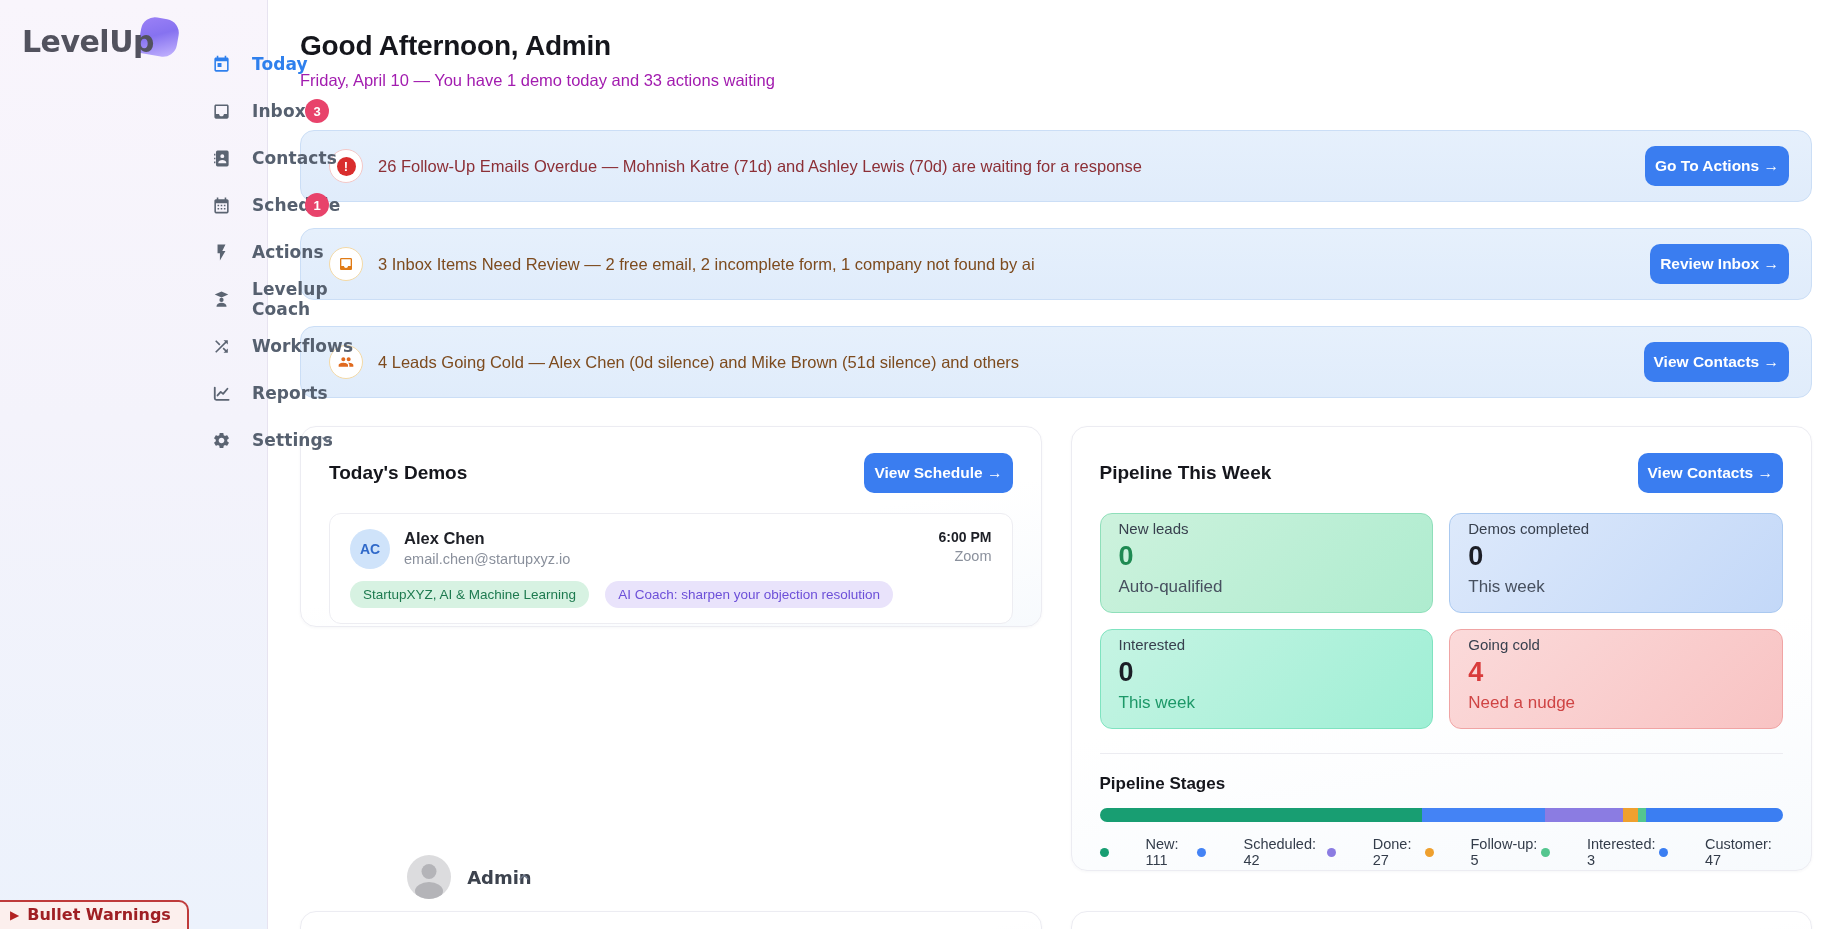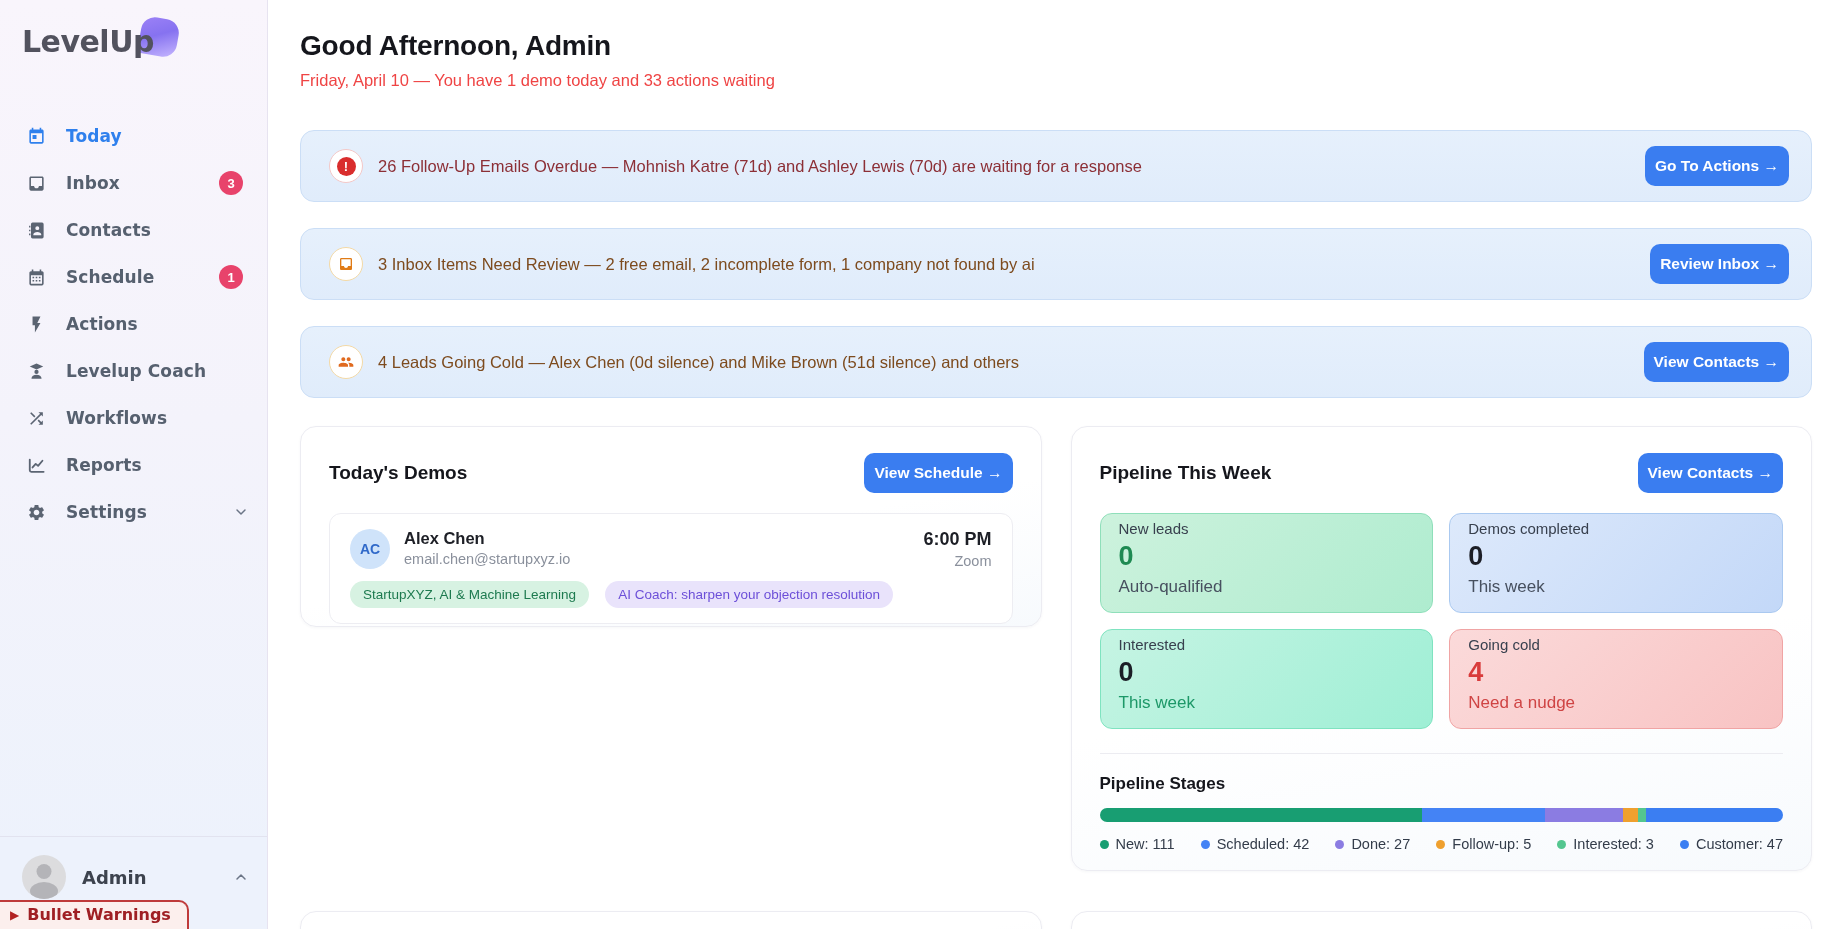--- a/index.html
+++ b/index.html
@@ -1,22 +1,22 @@
 <!DOCTYPE html>
 <html><head>
 <meta charset="utf-8">
 <style>
   html,body{margin:0;padding:0;background:#fff;}
   body{width:1839px;height:929px;overflow:hidden;font-family:"Liberation Sans",sans-serif;-webkit-font-smoothing:antialiased;}
   .app{display:flex;width:1839px;height:929px;position:relative;}
 
   
   .sidebar{width:268px;min-width:268px;height:100%;background:linear-gradient(180deg,#f9f5fc 0%,#f4f3fb 45%,#ecf2fc 100%);
-    border-right:1px solid #e7e3f0;display:flex;flex-direction:column;box-sizing:border-box;
-    font-family:"DejaVu Sans",sans-serif;}
+    border-right:1px solid #e7e3f0;display:flex;flex-direction:row;box-sizing:border-box;
+    font-family:"DejaVu Sans",sans-serif;gap:32px;}
   .logo{position:relative;margin:24px 0 0 22px;height:48px;}
   .logo-swoosh{position:absolute;left:118px;top:-6px;width:38px;height:38px;z-index:0;
     background:linear-gradient(155deg,#9d82f7 0%,#8672f0 45%,#c8b9ff 100%);
     border-radius:14px 14px 14px 2px;transform:rotate(10deg);}
   .logo-text{position:relative;z-index:1;font-size:30px;font-weight:700;color:#52525e;letter-spacing:-.5px;}
   .nav{margin-top:44px;display:flex;flex-direction:column;}
   .nav-item{position:relative;display:flex;align-items:center;height:40px;margin-bottom:7px;padding-left:26px;cursor:pointer;}
   .nav-icon{width:20px;height:20px;display:flex;align-items:center;justify-content:center;color:#5b6472;flex-shrink:0;}
   .nav-icon svg{width:19px;height:19px;}
   .nav-label{margin-left:20px;font-size:17px;font-weight:600;color:#56606f;letter-spacing:.1px;}
@@ -32,21 +32,21 @@
   .avatar{width:44px;height:44px;border-radius:50%;background:#dcdcde;position:relative;overflow:hidden;flex-shrink:0;}
   .avatar::before{content:"";position:absolute;left:50%;top:9px;transform:translateX(-50%);width:15px;height:15px;border-radius:50%;background:#b4b4b8;}
   .avatar::after{content:"";position:absolute;left:50%;top:27px;transform:translateX(-50%);width:28px;height:18px;border-radius:50%;background:#b4b4b8;}
   .user-name{margin-left:16px;font-size:18px;font-weight:600;color:#3d434e;}
   .user-chevron{position:absolute;right:0;color:#6b7586;}
   .user-chevron svg{width:16px;height:16px;display:block;}
 
   
   .main{flex:1;padding:0 27px 0 32px;box-sizing:border-box;overflow:hidden;background:#fff;}
   .page-title{margin:30px 0 0;font-size:28px;font-weight:700;color:#15161c;letter-spacing:-.2px;}
-  .page-subtitle{margin:9px 0 0;font-size:16.5px;color:#ef4444;}
+  .page-subtitle{margin:9px 0 0;font-size:16.5px;color:#a21caf;}
 
   
   .alerts{margin-top:40px;display:flex;flex-direction:column;gap:26px;}
   .alert{display:flex;align-items:center;height:72px;box-sizing:border-box;padding:0 22px 0 28px;
     background:linear-gradient(180deg,#e6f0fc 0%,#e0ecfb 100%);border:1px solid #cbdef6;border-radius:14px;}
   .alert-ic{width:32px;height:32px;border-radius:50%;background:#fff;display:flex;align-items:center;justify-content:center;flex-shrink:0;}
   .alert-ic.ring-red{border:1px solid #f3c8c8;}
   .alert-ic.ring-amber{border:1px solid #f3d9a6;}
   .alert-ic .excl{width:19px;height:19px;border-radius:50%;background:#d92d2d;color:#fff;font-size:13px;font-weight:700;
     display:flex;align-items:center;justify-content:center;line-height:1;}
@@ -67,21 +67,21 @@
 
   .demos-card{height:201px;padding:26px 28px;overflow:hidden;}
   .demo-item{margin-top:20px;background:#fff;border:1px solid #ededf2;border-radius:12px;padding:15px 20px;}
   .demo-top{display:flex;align-items:flex-start;}
   .demo-avatar{width:40px;height:40px;border-radius:50%;background:#cfe3fa;color:#3069c9;font-size:14px;font-weight:700;
     display:flex;align-items:center;justify-content:center;flex-shrink:0;}
   .demo-who{margin-left:14px;flex:1;}
   .demo-name{font-size:16.5px;font-weight:700;color:#1d1f26;}
   .demo-email{margin-top:3px;font-size:14.5px;color:#8a909c;}
   .demo-when{text-align:right;}
-  .demo-time{font-size:18px;font-weight:700;color:#1d1f26;}
+  .demo-time{font-size:14px;font-weight:700;color:#1d1f26;}
   .demo-platform{margin-top:3px;font-size:14.5px;color:#8a909c;}
   .demo-tags{margin-top:12px;display:flex;gap:16px;}
   .pill{font-size:13.5px;font-weight:500;padding:6px 13px;border-radius:999px;white-space:nowrap;}
   .pill.green{background:#d7f2e2;color:#1d7a4f;}
   .pill.purple{background:#e9e3fb;color:#6c4fd8;}
 
   .pipeline-card{height:445px;padding:26px 28px;overflow:hidden;}
   .stats-grid{margin-top:20px;display:grid;grid-template-columns:1fr 1fr;gap:16px;}
   .stat{border-radius:12px;padding:6px 18px;height:100px;box-sizing:border-box;}
   .stat .s-label{font-size:15px;color:#38404e;}
@@ -93,21 +93,21 @@
   .stat.teal{background:linear-gradient(135deg,#c6f4e3 0%,#9eefd5 100%);border:1px solid #7fe3c0;}
   .stat.teal .s-sub{color:#1d9868;}
   .stat.red{background:linear-gradient(135deg,#fbdada 0%,#f8c3c3 100%);border:1px solid #f0a4a4;}
   .stat.red .s-value{color:#d93b3b;}
   .stat.red .s-sub{color:#cf4444;}
   .pipe-divider{margin-top:24px;border-top:1px solid #ececf1;}
   .stages-title{margin-top:20px;font-size:17px;font-weight:700;color:#15161c;}
   .stage-bar{margin-top:14px;height:14px;border-radius:7px;overflow:hidden;display:flex;width:100%;}
   .stage-bar .seg{height:100%;}
   .legend{margin-top:14px;display:flex;justify-content:space-between;align-items:center;}
-  .legend-item{display:flex;align-items:center;font-size:14.5px;color:#333c4a;}
+  .legend-item{display:flex;align-items:center;font-size:14.5px;color:#333c4a;gap:30px;}
   .legend-dot{width:9px;height:9px;border-radius:50%;margin-right:7px;flex-shrink:0;}
 
   .peek-card{height:120px;}
   .peek-left{margin-top:284px;}
   .peek-right{margin-top:40px;}
 
   
   .dev-overlay{position:fixed;left:0;bottom:0;z-index:100;background:#fcefed;border:2px solid #bf3a3a;border-left:none;border-bottom:none;
     border-radius:0 10px 0 0;padding:3px 16px 5px 10px;display:flex;align-items:center;font-family:"DejaVu Sans",sans-serif;}
   .play-icon{color:#b22222;font-size:12px;margin-right:8px;}

